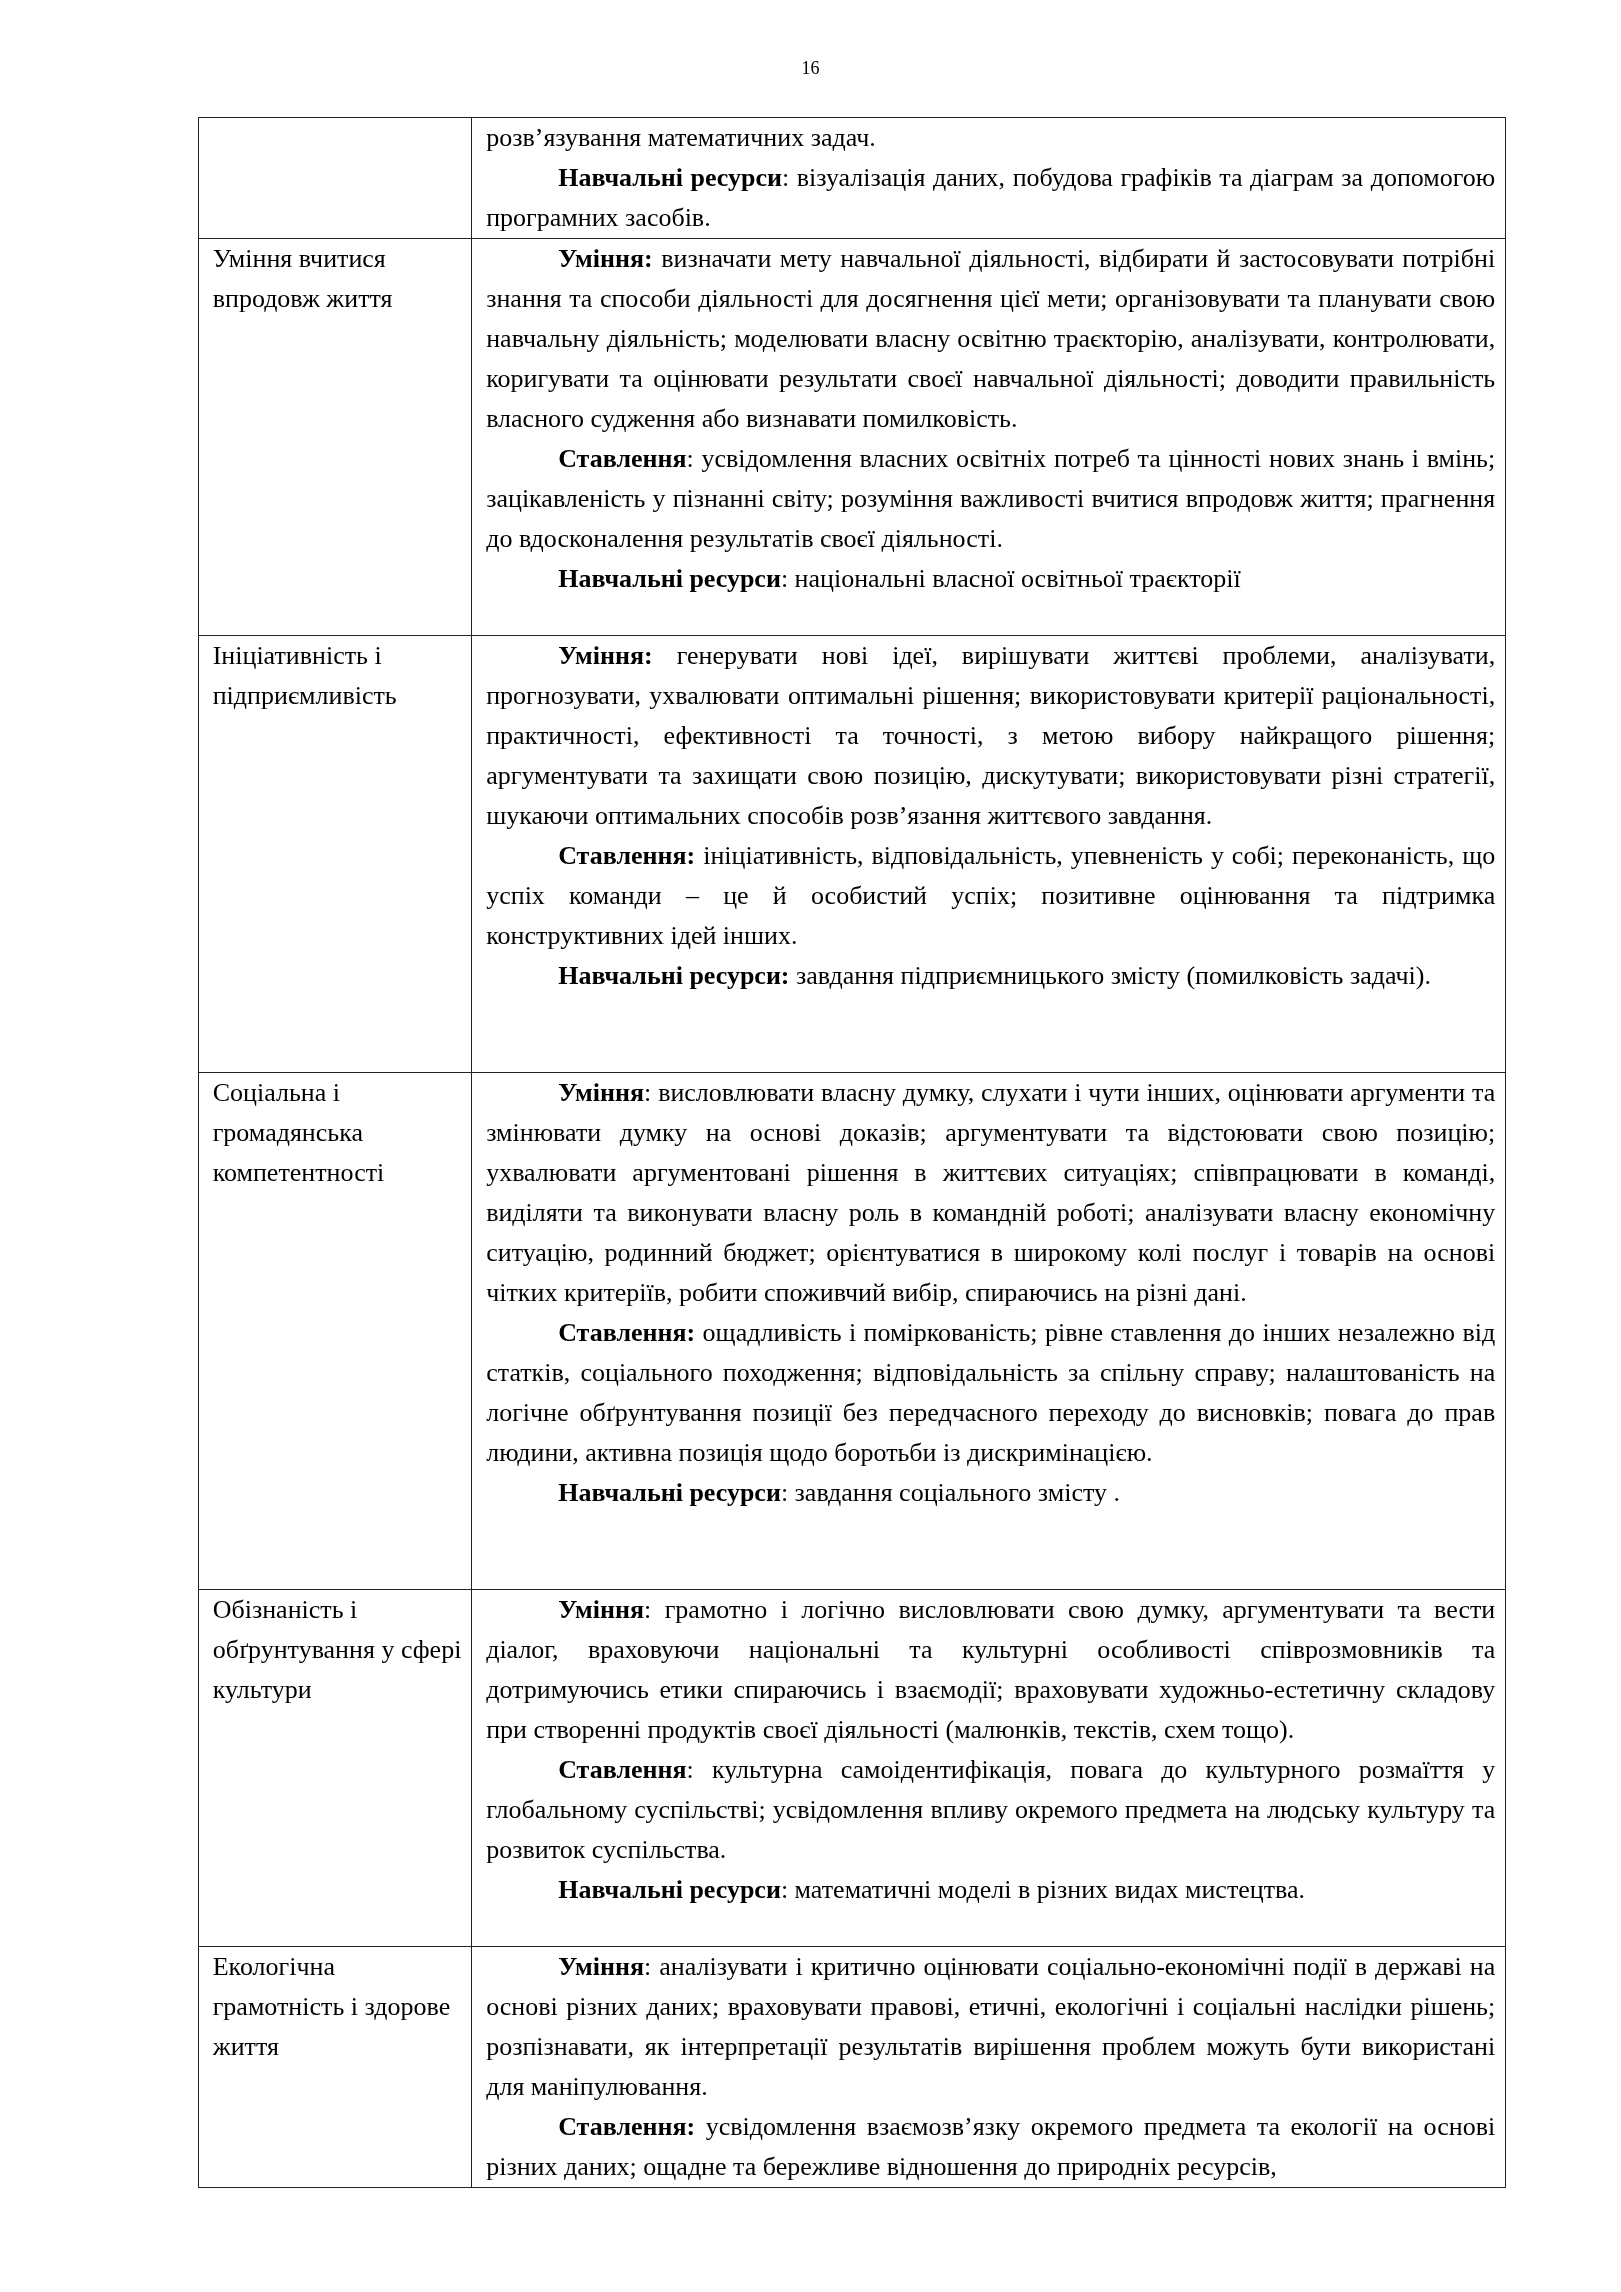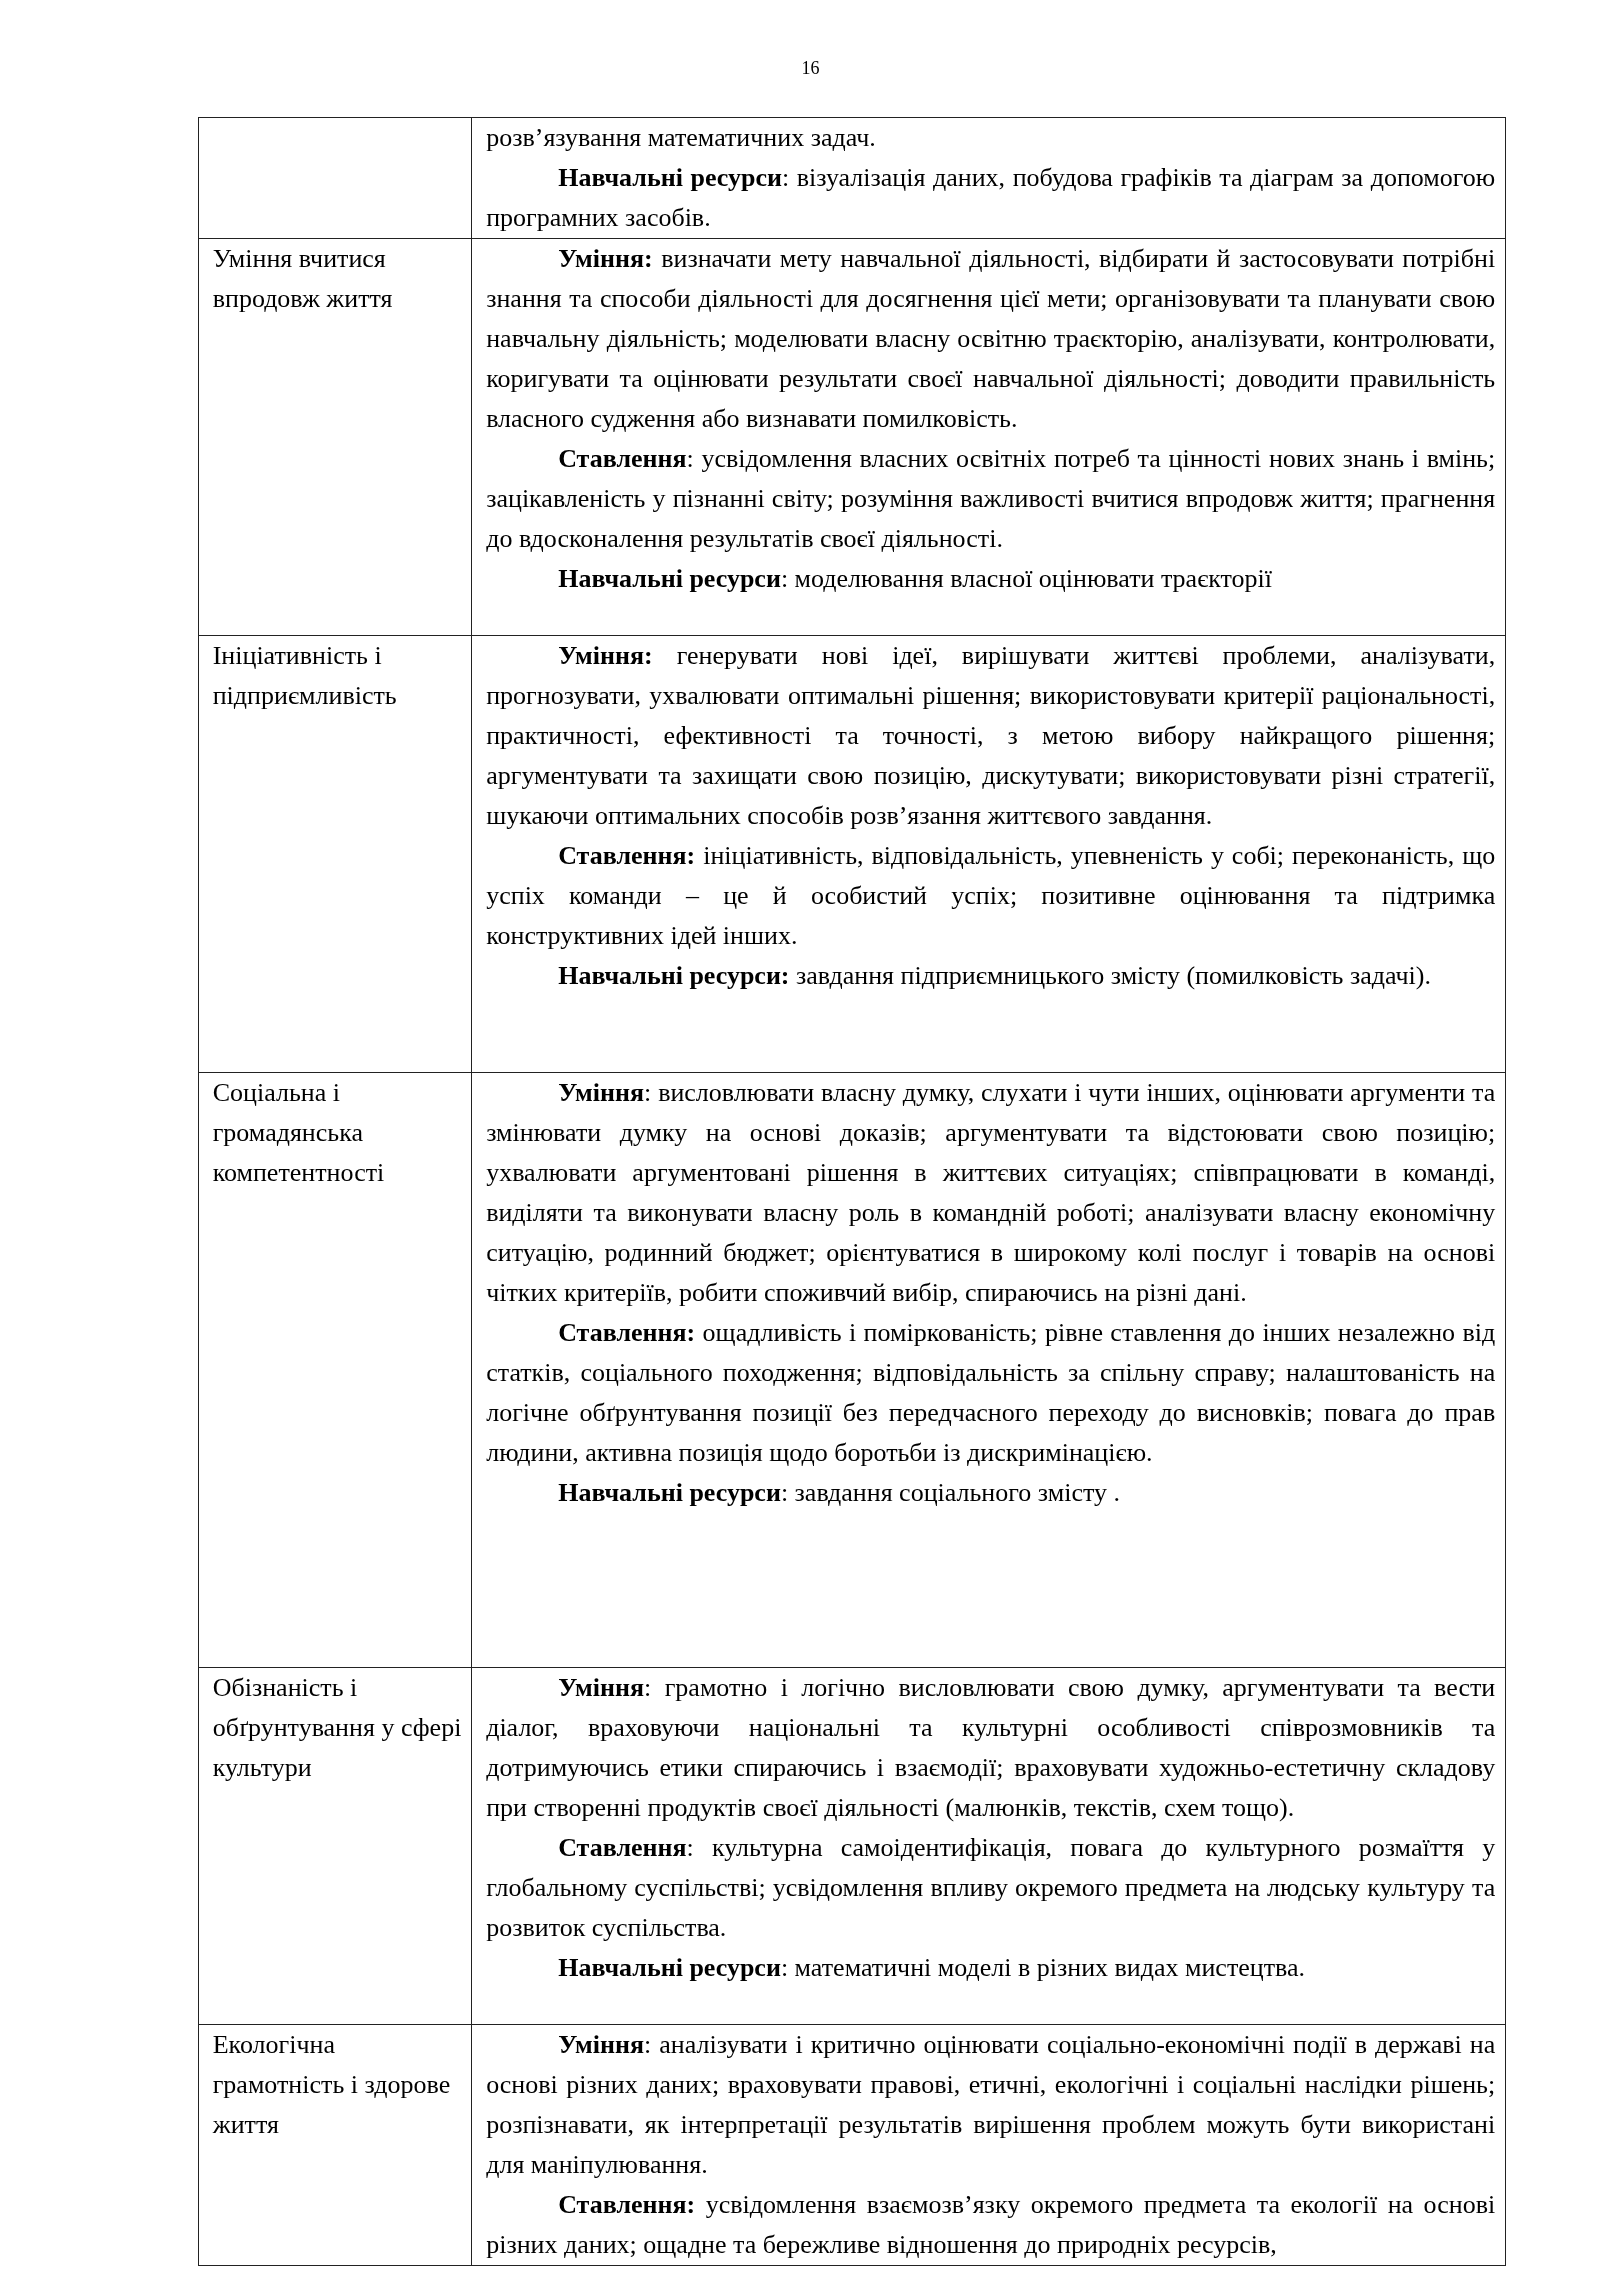--- a/index.html
+++ b/index.html
@@ -44,32 +44,32 @@
         <td class="content-cell">
           <p class="para noindent"><span>розв’язування математичних задач.</span></p>
           <p class="para"><b class="term">Навчальні ресурси</b><span>: візуалізація даних, побудова графіків та діаграм за допомогою програмних засобів.</span></p>
         </td>
       </tr>
       <tr style="height: 397px; border-radius: 19px;">
         <td class="label-cell">Уміння вчитися впродовж життя</td>
         <td class="content-cell">
           <p class="para"><b class="term">Уміння:</b><span> визначати мету навчальної діяльності, відбирати й застосовувати потрібні знання та способи діяльності для досягнення цієї мети; організовувати та планувати свою навчальну діяльність; моделювати власну освітню траєкторію, аналізувати, контролювати, коригувати та оцінювати результати своєї навчальної діяльності; доводити правильність власного судження або визнавати помилковість.</span></p>
           <p class="para"><b class="term">Ставлення</b><span>: усвідомлення власних освітніх потреб та цінності нових знань і вмінь; зацікавленість у пізнанні світу; розуміння важливості вчитися впродовж життя; прагнення до вдосконалення результатів своєї діяльності.</span></p>
-          <p class="para"><b class="term">Навчальні ресурси</b><span>: моделювання власної оцінювати траєкторії</span></p>
+          <p class="para"><b class="term">Навчальні ресурси</b><span>: національні власної освітньої траєкторії</span></p>
         </td>
       </tr>
       <tr style="height: 437px;">
         <td class="label-cell">Ініціативність і підприємливість</td>
         <td class="content-cell">
           <p class="para"><b class="term">Уміння:</b><span> генерувати нові ідеї, вирішувати життєві проблеми, аналізувати, прогнозувати, ухвалювати оптимальні рішення; використовувати критерії раціональності, практичності, ефективності та точності, з метою вибору найкращого рішення; аргументувати та захищати свою позицію, дискутувати; використовувати різні стратегії, шукаючи оптимальних способів розв’язання життєвого завдання.</span></p>
           <p class="para"><b class="term">Ставлення:</b><span> ініціативність, відповідальність, упевненість у собі; переконаність, що успіх команди – це й особистий успіх; позитивне оцінювання та підтримка конструктивних ідей інших.</span></p>
           <p class="para"><b class="term">Навчальні ресурси:</b><span> завдання підприємницького змісту (помилковість задачі).</span></p>
         </td>
       </tr>
-      <tr style="height: 595px;">
+      <tr style="height: 517px;">
         <td class="label-cell">Соціальна і громадянська компетентності</td>
         <td class="content-cell">
           <p class="para"><b class="term">Уміння</b><span>: висловлювати власну думку, слухати і чути інших, оцінювати аргументи та змінювати думку на основі доказів; аргументувати та відстоювати свою позицію; ухвалювати аргументовані рішення в життєвих ситуаціях; співпрацювати в команді, виділяти та виконувати власну роль в командній роботі; аналізувати власну економічну ситуацію, родинний бюджет; орієнтуватися в широкому колі послуг і товарів на основі чітких критеріїв, робити споживчий вибір, спираючись на різні дані.</span></p>
           <p class="para"><b class="term">Ставлення:</b><span> ощадливість і поміркованість; рівне ставлення до інших незалежно від статків, соціального походження; відповідальність за спільну справу; налаштованість на логічне обґрунтування позиції без передчасного переходу до висновків; повага до прав людини, активна позиція щодо боротьби із дискримінацією.</span></p>
           <p class="para"><b class="term">Навчальні ресурси</b><span>: завдання соціального змісту .</span></p>
         </td>
       </tr>
       <tr style="height: 357px;">
         <td class="label-cell">Обізнаність і обґрунтування у сфері культури</td>
         <td class="content-cell">

